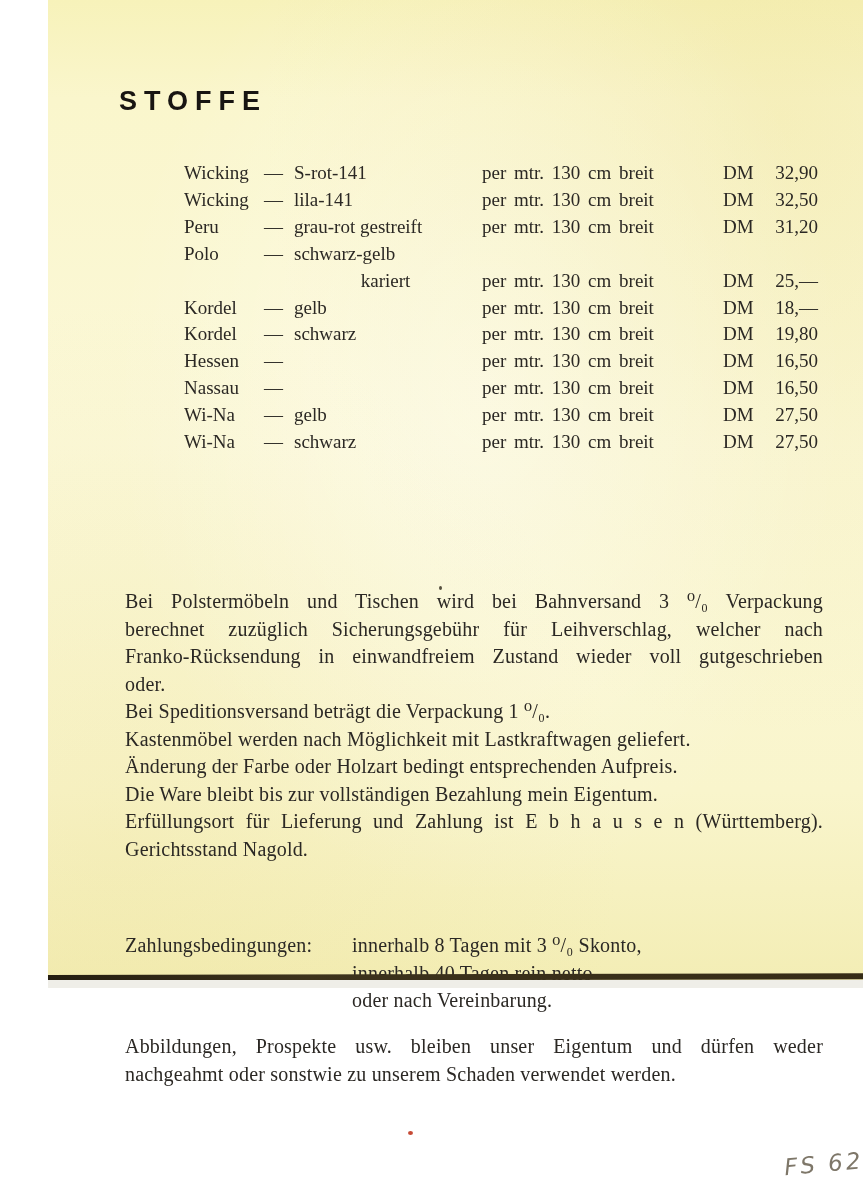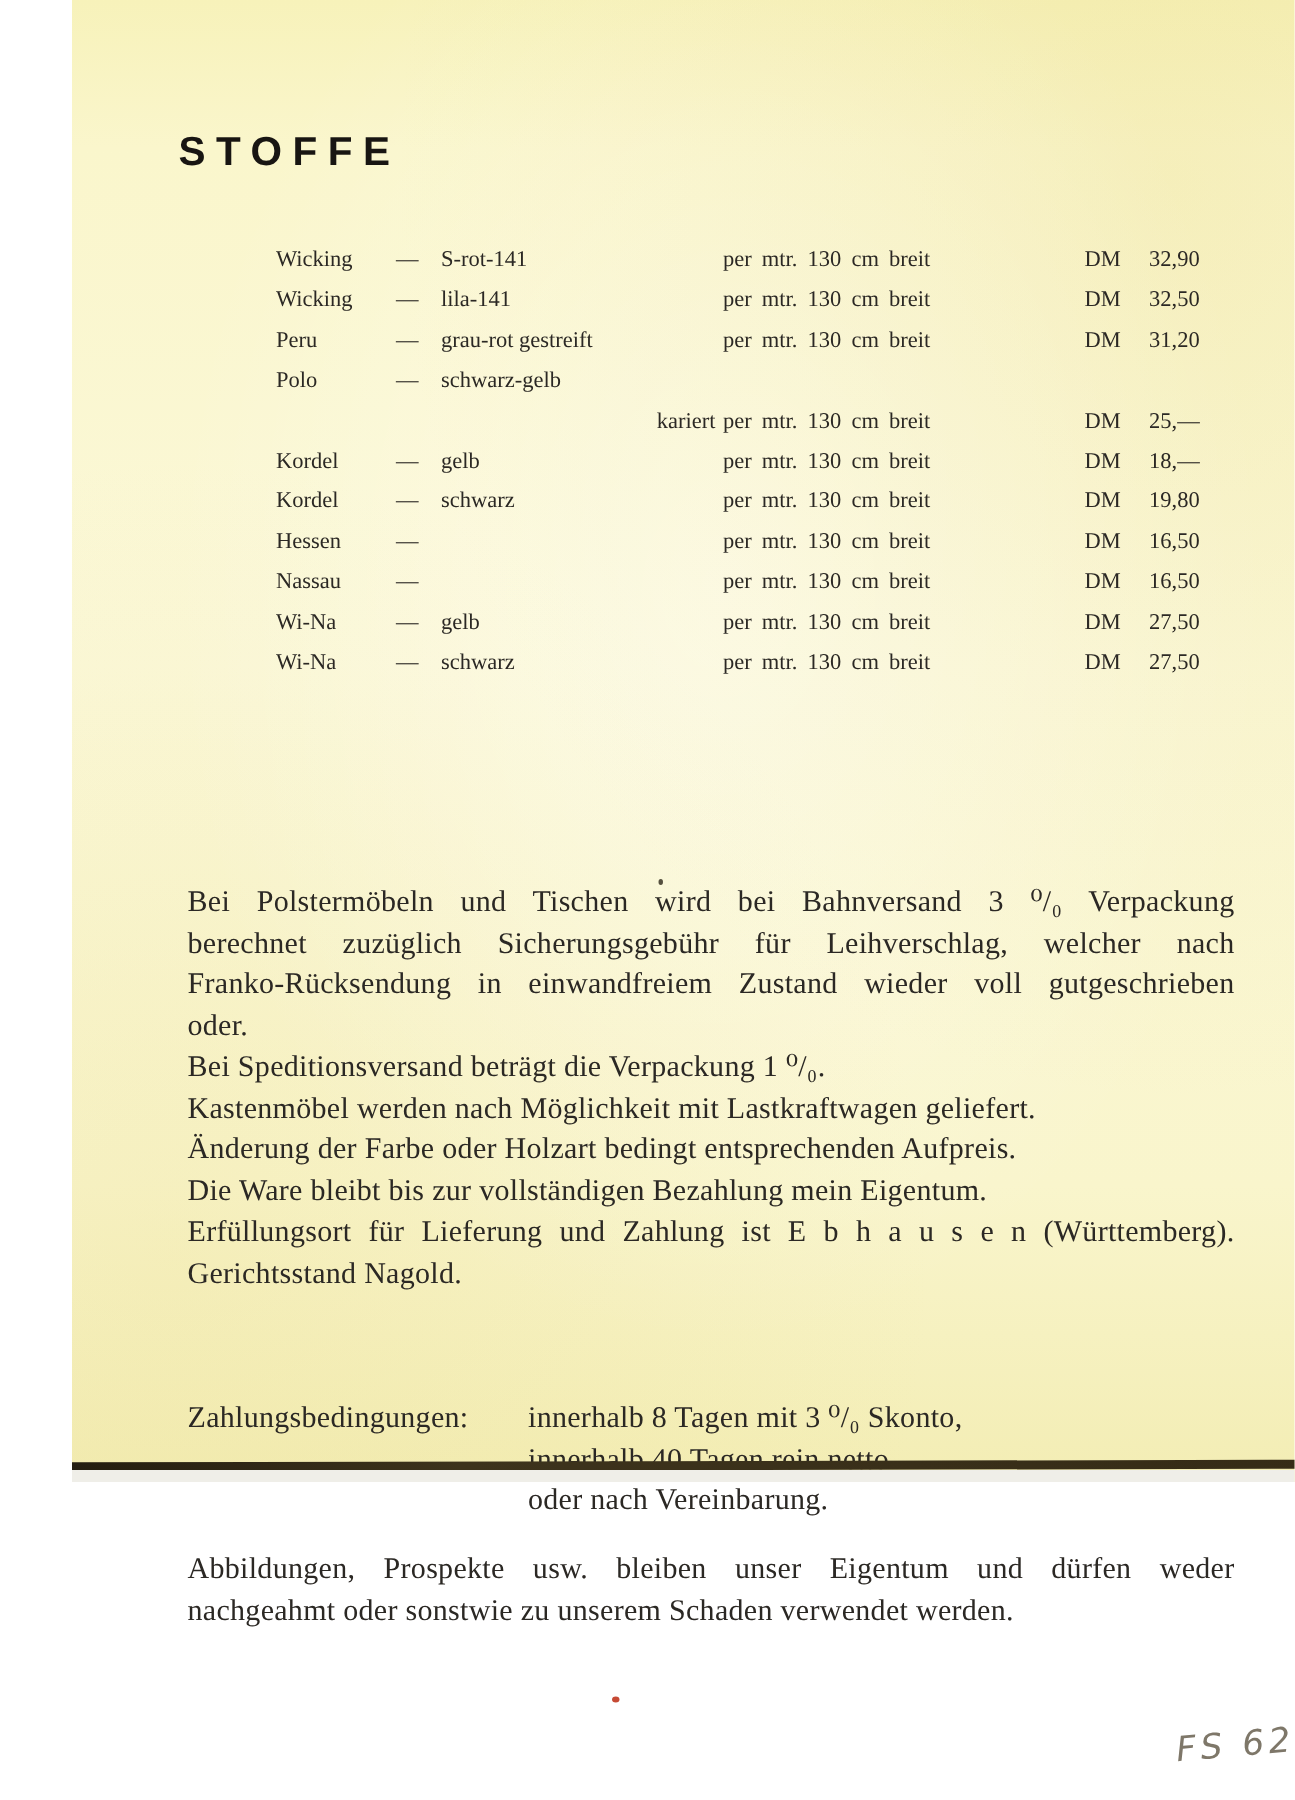--- a/index.html
+++ b/index.html
@@ -20,33 +20,33 @@
       radial-gradient(ellipse at 50% 40%, rgba(255,255,255,0.35), rgba(255,255,255,0) 60%),
       radial-gradient(ellipse at 85% 12%, rgba(233,219,140,0.28), rgba(233,219,140,0) 50%),
       radial-gradient(ellipse at 8% 85%, rgba(233,219,140,0.22), rgba(233,219,140,0) 45%);
   }
   .title {
     position: absolute; left: 71px; top: 86px; margin: 0;
     font-family: "Liberation Sans", "DejaVu Sans", sans-serif;
     font-weight: 700; font-size: 27px; letter-spacing: 7px; color: #181512;
   }
   
-  .price-table { position: absolute; left: 136px; top: 160px; width: 634px; font-size: 15px; }
+  .price-table { position: absolute; left: 136px; top: 160px; width: 634px; font-size: 19px; }
   .trow {
     display: grid;
     grid-template-columns: 80px 30px 188px 237px 47px 52px;
     line-height: 26.9px; align-items: baseline;
   }
   .c-name { white-space: nowrap; }
   .c-dash { }
   .c-desc { white-space: nowrap; }
-  .c-desc.right { text-align: right; padding-right: 5px; }
+  .c-desc.right { text-align: center; padding-right: 5px; }
   .c-per  { word-spacing: 3px; white-space: nowrap; }
   .c-dm   { padding-left: 4px; }
-  .c-price{ text-align: left; white-space: nowrap; }
+  .c-price{ text-align: right; white-space: nowrap; }
   
   .terms {
     position: absolute; left: 77px; top: 588px; width: 698px;
     font-size: 20px; line-height: 27.5px; letter-spacing: 0.2px;
   }
   .terms .line { min-height: 27.5px; }
   .jl { text-align: justify; text-align-last: justify; }
   
   .payment { position: absolute; left: 77px; top: 932px; width: 698px; font-size: 20px; line-height: 27.5px; letter-spacing: 0.2px; }
   .pay-first { display: flex; }

